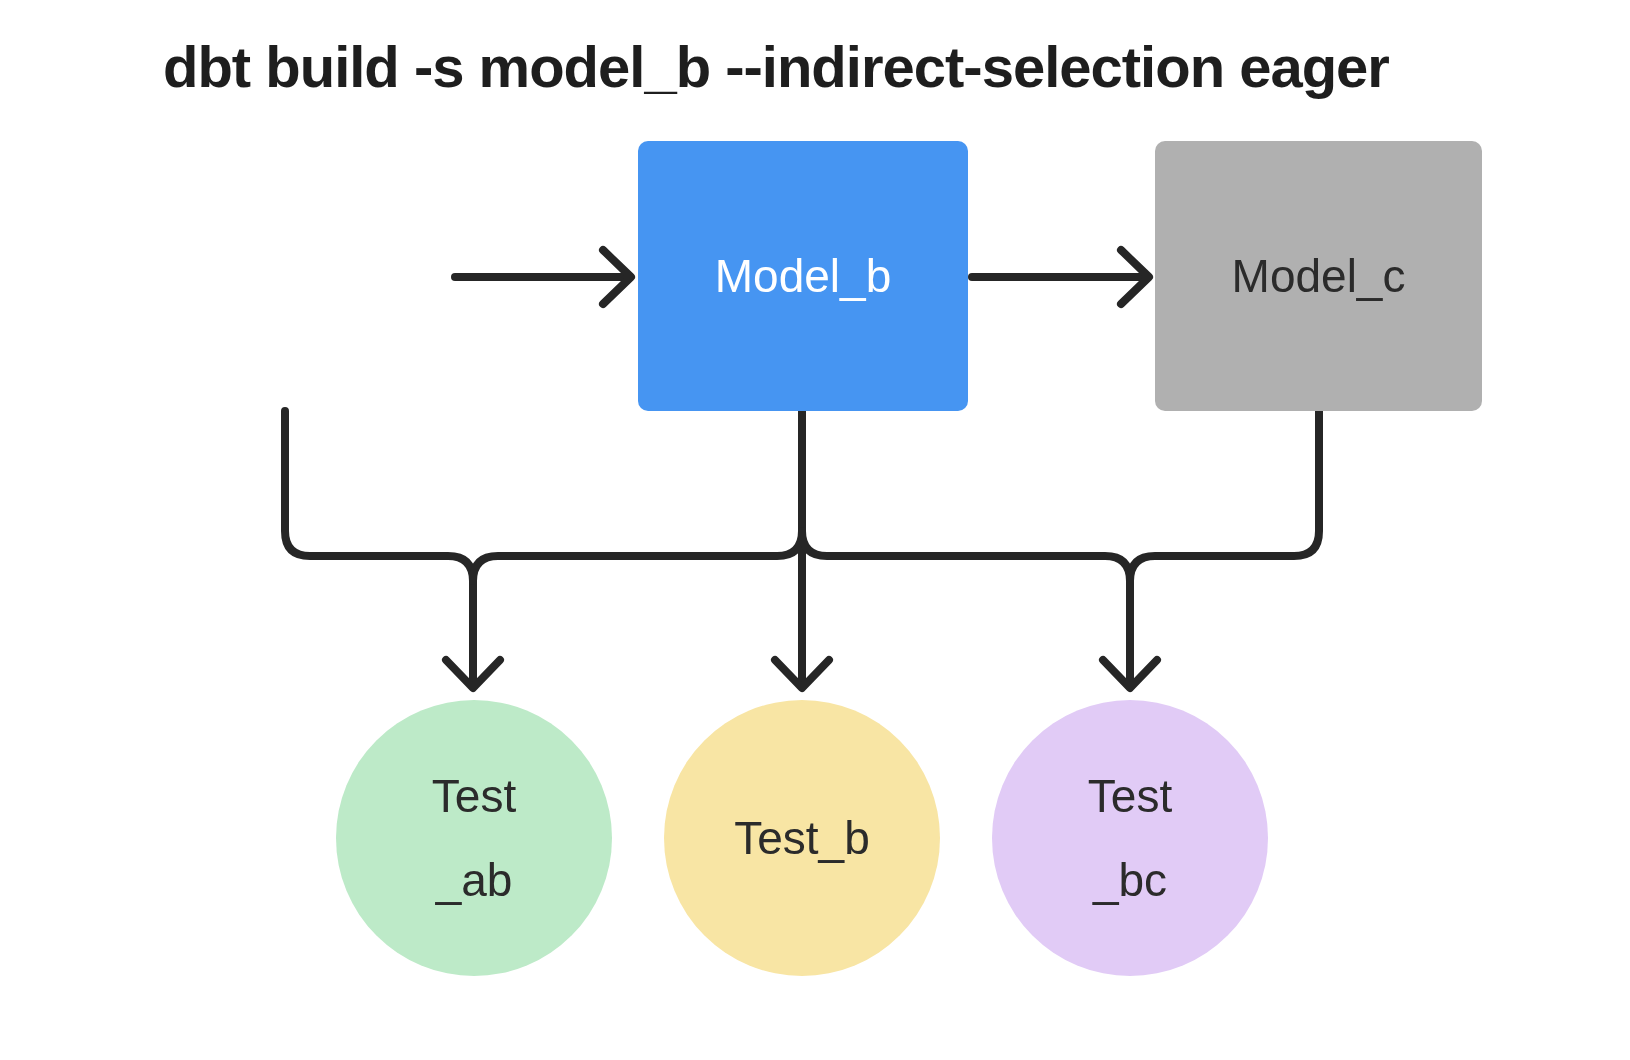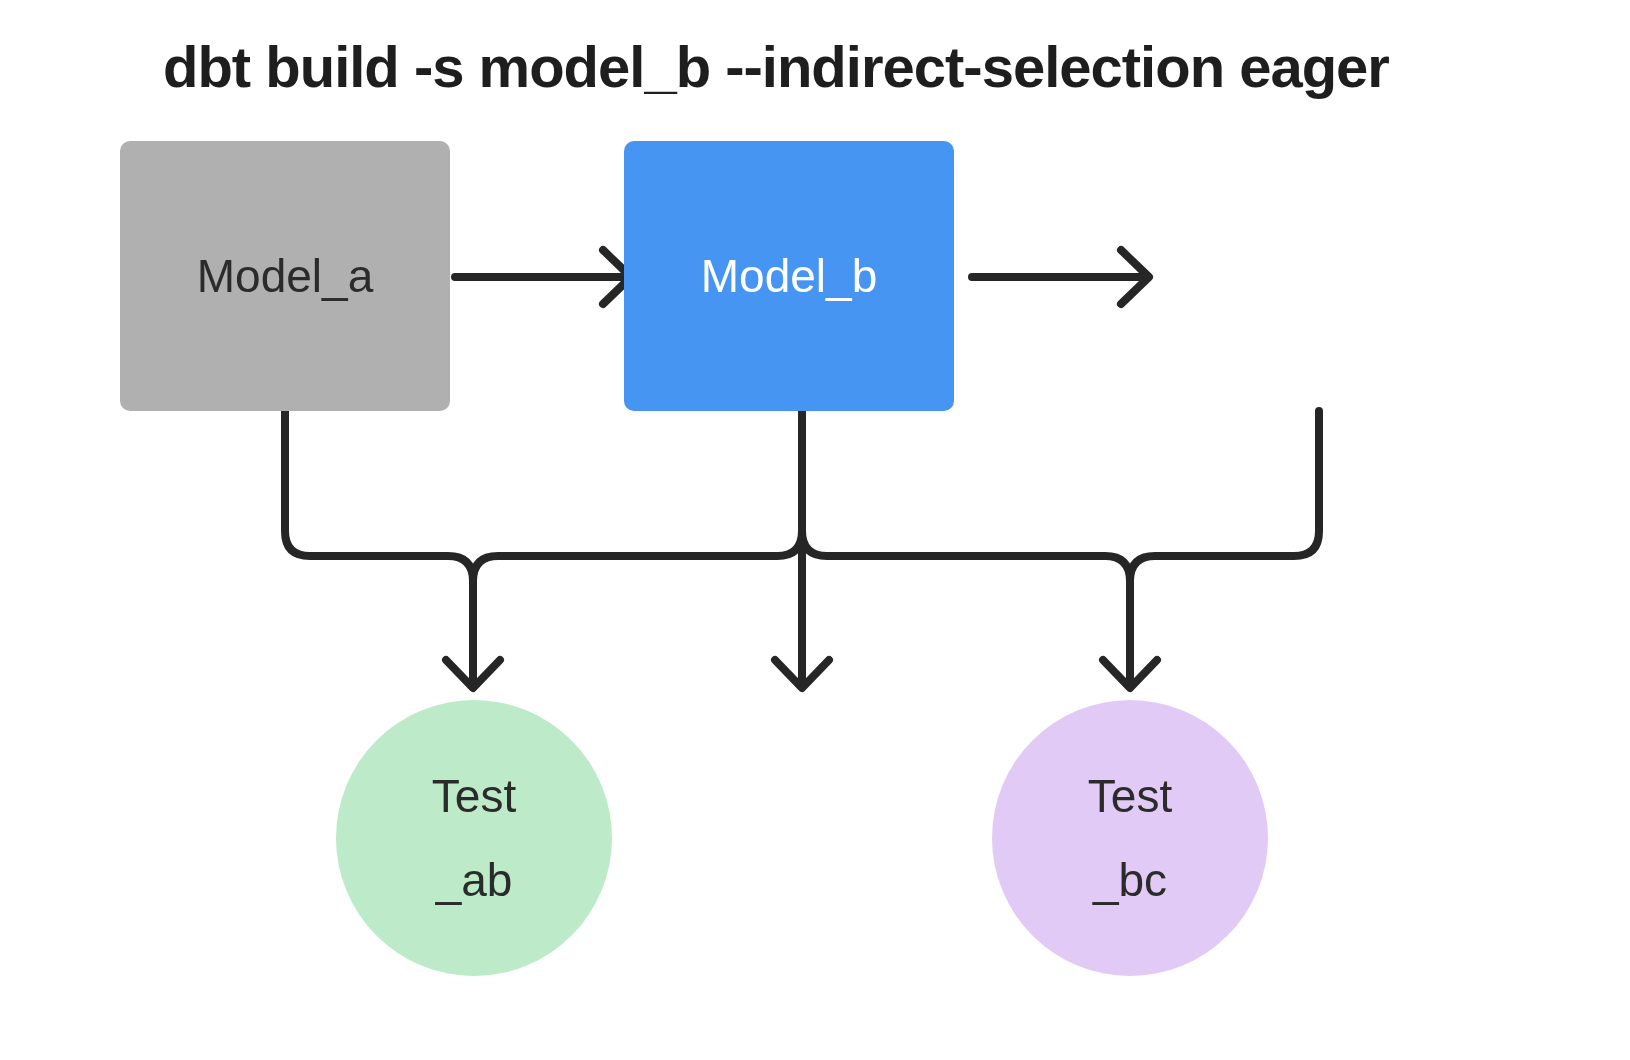--- a/index.html
+++ b/index.html
@@ -38,21 +38,21 @@
     color:#2b2b2b;
     font-size:46px;
   }
   .model{
     top:141px;
     width:330px;height:270px;
     border-radius:10px;
     background:#b0b0b0;
   }
   .model-a{left:120px;}
-  .model-b{left:624px;color:#ffffff;}
+  .model-b{left:638px;color:#ffffff;}
   .model-c{left:1155px;width:327px;}
   .test{
     width:276px;height:276px;
     top:700px;
     border-radius:50%;
     flex-direction:column;
   }
   .test-ab{left:336px;}
   .test-b{left:664px;}
   .test-bc{left:992px;}
@@ -86,33 +86,36 @@
       <path d="M802 531 Q802 556 827 556 H1105 Q1130 556 1130 581"></path>
 
       <path d="M1319 411 V531 Q1319 556 1294 556 H1155 Q1130 556 1130 581 V686"></path>
 
       <path d="M446 660 L473 688 L500 660"></path>
       <path d="M775 660 L802 688 L829 660"></path>
       <path d="M1103 660 L1130 688 L1157 660"></path>
     </g>
   </svg>
 
-  <div class="node model model-a" style="background: rgb(176, 176, 176);">
-    <span>Model_a</span>
-  </div>
 
   <div class="node model model-b" style="background: rgb(70, 149, 242);">
     <span>Model_b</span>
   </div>
 
+  <div class="node model model-c" style="background: rgb(176, 176, 176);">
+    <span>Model_c</span>
+  </div>
 
   <div class="node test test-ab" style="background: rgb(189, 234, 200);">
     <span class="line">Test</span>
     <span class="line">_ab</span>
   </div>
 
+  <div class="node test test-b" style="background: rgb(248, 229, 164);">
+    <span class="line">Test_b</span>
+  </div>
 
   <div class="node test test-bc" style="background: rgb(225, 203, 246);">
     <span class="line">Test</span>
     <span class="line">_bc</span>
   </div>
 
 </div>
 
 </body></html>

